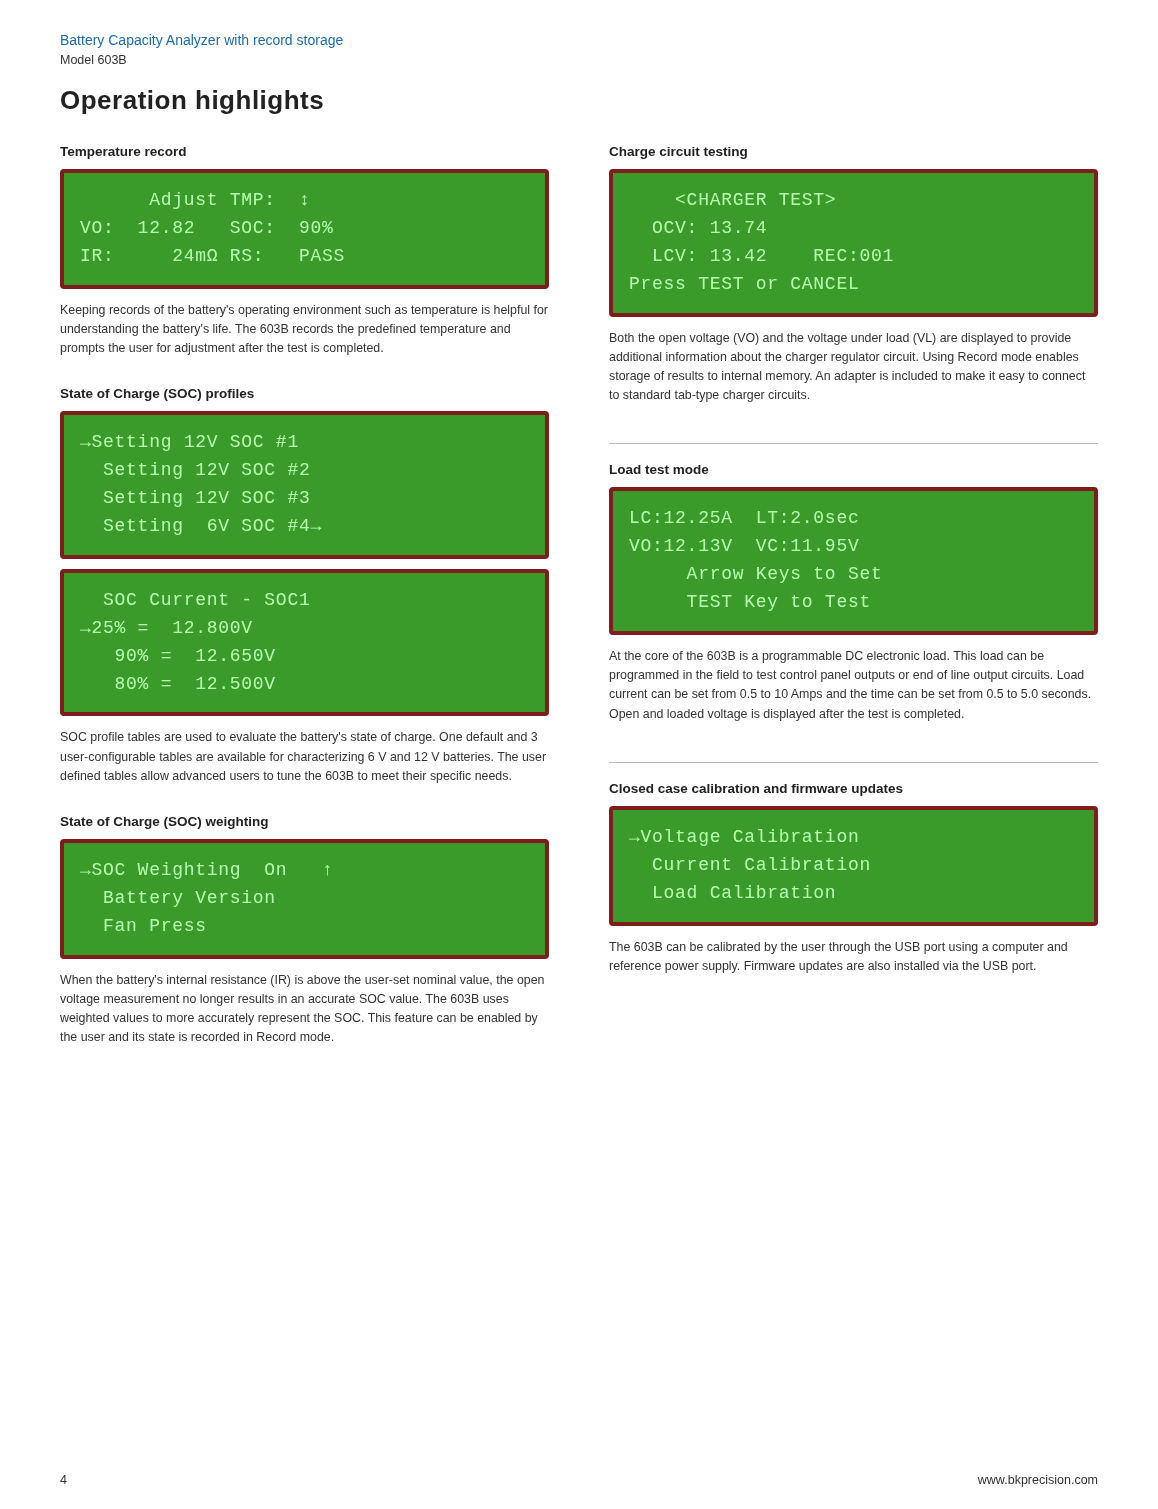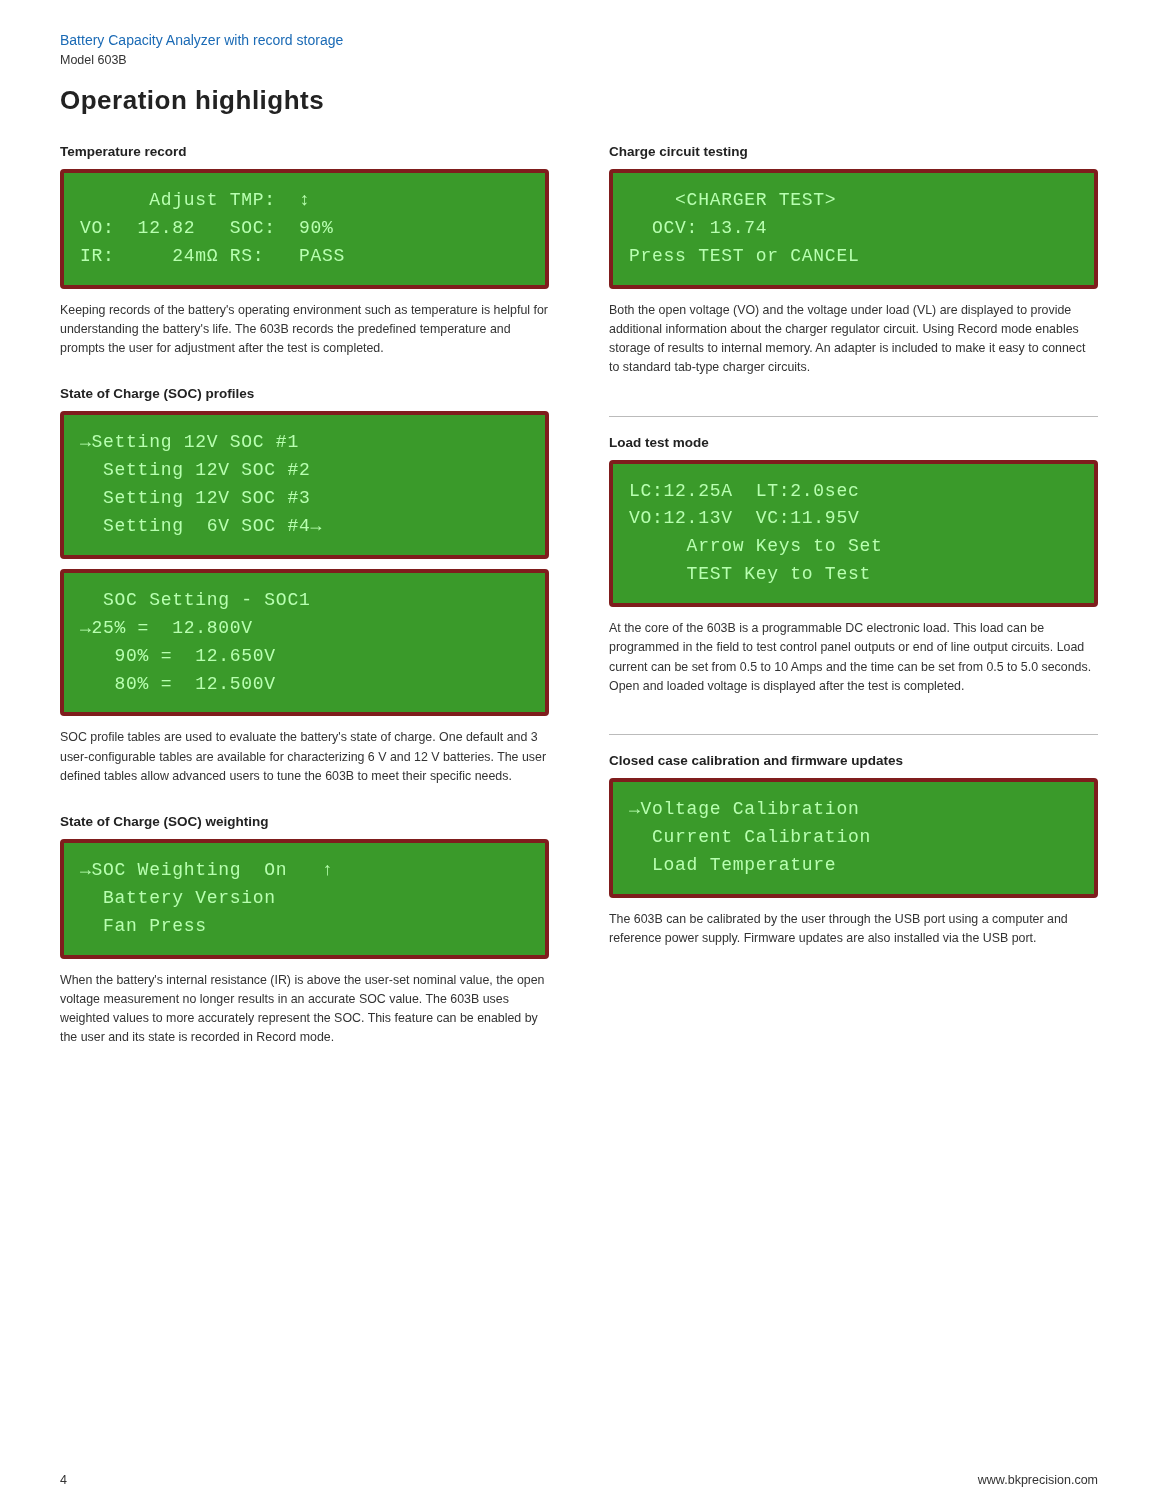--- a/index.html
+++ b/index.html
@@ -133,21 +133,21 @@
       <div class="section">
         <div class="section-title">State of Charge (SOC) profiles</div>
         <div class="soc-screens">
           <div class="lcd-screen" style="margin-bottom:10px;">
             <span class="lcd-line">→Setting 12V SOC #1</span>
             <span class="lcd-line">  Setting 12V SOC #2</span>
             <span class="lcd-line">  Setting 12V SOC #3</span>
             <span class="lcd-line">  Setting  6V SOC #4→</span>
           </div>
           <div class="lcd-screen" style="margin-bottom:12px;">
-            <span class="lcd-line">  SOC Setting - SOC1</span>
+            <span class="lcd-line">  SOC Current - SOC1</span>
             <span class="lcd-line">→25% =  12.800V</span>
             <span class="lcd-line">   90% =  12.650V</span>
             <span class="lcd-line">   80% =  12.500V</span>
           </div>
         </div>
         <div class="section-desc">SOC profile tables are used to evaluate the battery's state of charge. One default and 3 user-configurable tables are available for characterizing 6 V and 12 V batteries. The user defined tables allow advanced users to tune the 603B to meet their specific needs.</div>
       </div>
 
       <div class="section">
         <div class="section-title">State of Charge (SOC) weighting</div>
@@ -161,20 +161,21 @@
 
     </div>
 
     <div class="right-col">
 
       <div class="section">
         <div class="section-title">Charge circuit testing</div>
         <div class="lcd-screen">
           <span class="lcd-line">    &lt;CHARGER TEST&gt;</span>
           <span class="lcd-line">  OCV: 13.74</span>
+          <span class="lcd-line">  LCV: 13.42    REC:001</span>
           <span class="lcd-line">Press TEST or CANCEL</span>
         </div>
         <div class="section-desc">Both the open voltage (VO) and the voltage under load (VL) are displayed to provide additional information about the charger regulator circuit. Using Record mode enables storage of results to internal memory. An adapter is included to make it easy to connect to standard tab-type charger circuits.</div>
       </div>
 
       <hr class="divider">
 
       <div class="section">
         <div class="section-title">Load test mode</div>
         <div class="lcd-screen">
@@ -186,21 +187,21 @@
         <div class="section-desc">At the core of the 603B is a programmable DC electronic load. This load can be programmed in the field to test control panel outputs or end of line output circuits. Load current can be set from 0.5 to 10 Amps and the time can be set from 0.5 to 5.0 seconds. Open and loaded voltage is displayed after the test is completed.</div>
       </div>
 
       <hr class="divider">
 
       <div class="section">
         <div class="section-title">Closed case calibration and firmware updates</div>
         <div class="lcd-screen" style="min-height:90px;">
           <span class="lcd-line">→Voltage Calibration</span>
           <span class="lcd-line">  Current Calibration</span>
-          <span class="lcd-line">  Load Temperature</span>
+          <span class="lcd-line">  Load Calibration</span>
         </div>
         <div class="section-desc">The 603B can be calibrated by the user through the USB port using a computer and reference power supply. Firmware updates are also installed via the USB port.</div>
       </div>
 
     </div>
   </div>
 
   <div class="footer">
     <span>4</span>
     <span>www.bkprecision.com</span>

